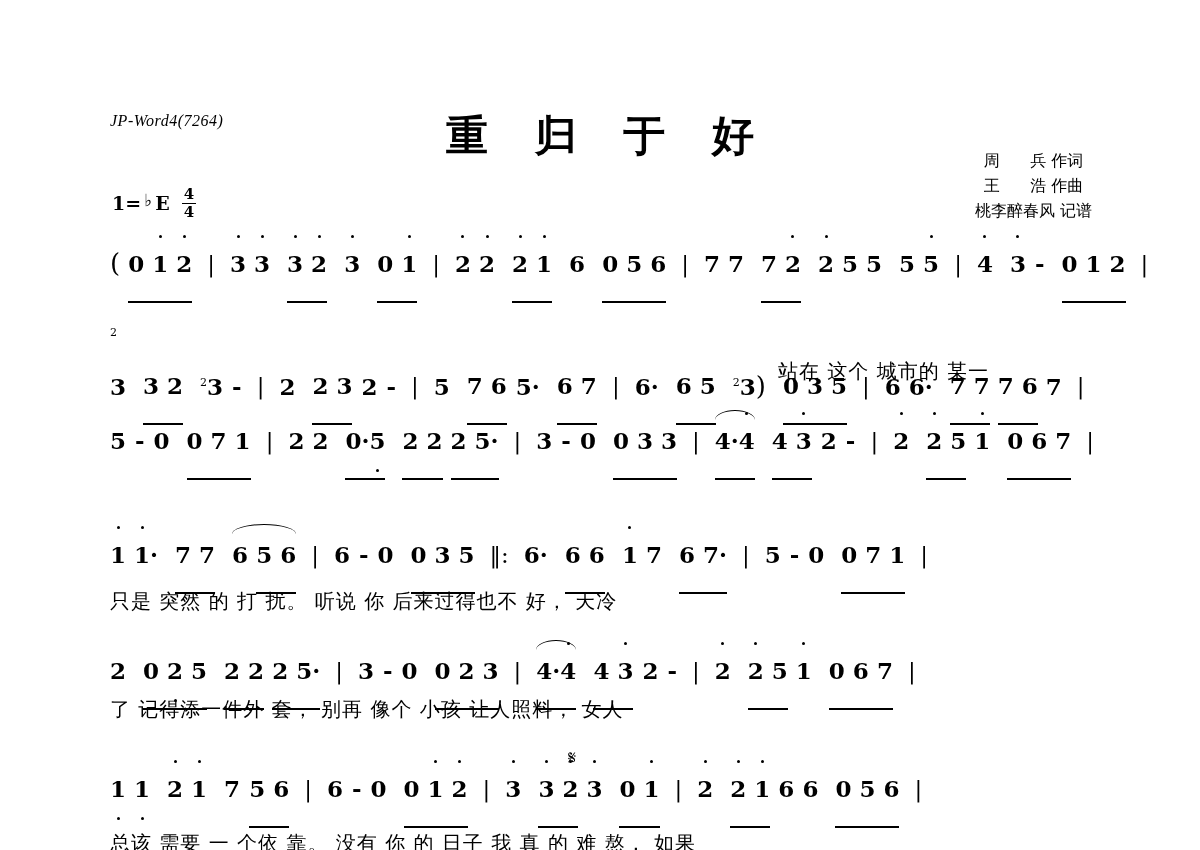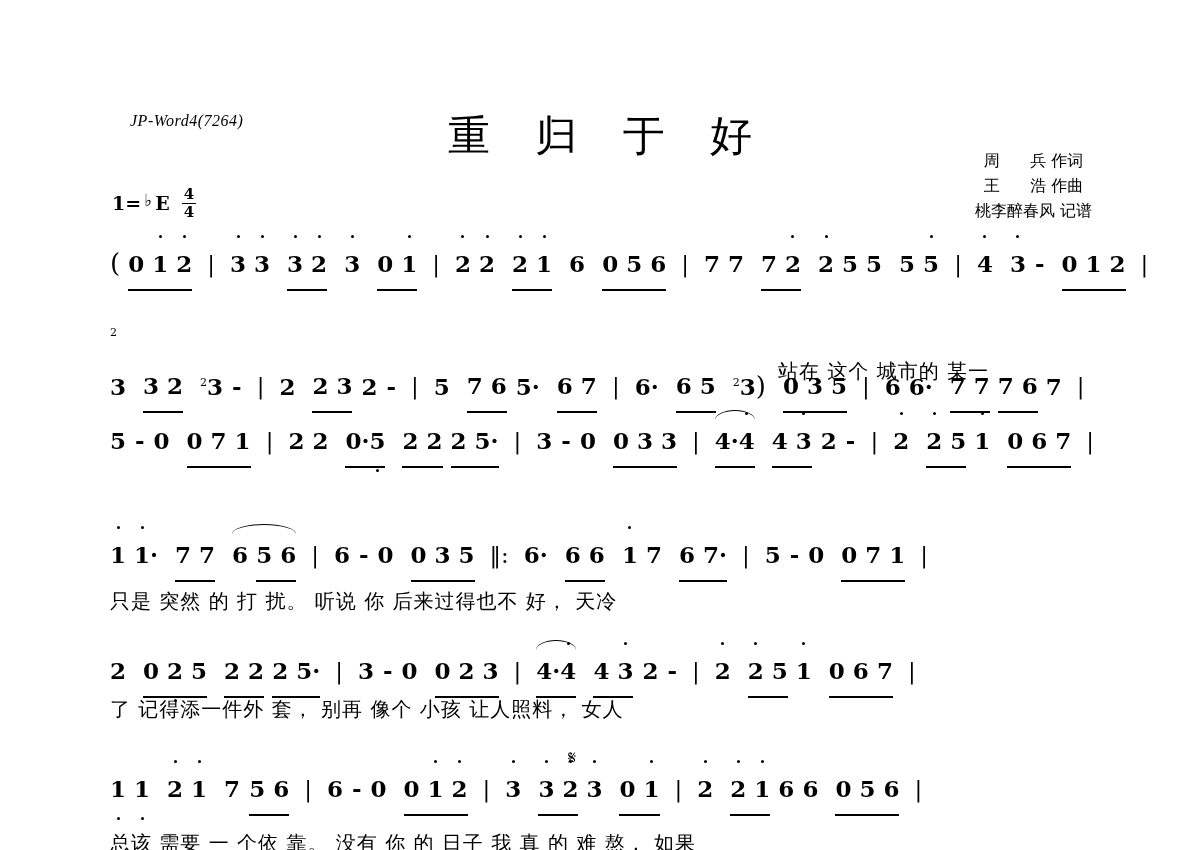--- a/index.html
+++ b/index.html
@@ -22,30 +22,29 @@
 
   
   .corner-id {
     position: absolute;
     left: 110px;
     top: 112px;
     font-family: "Liberation Serif", serif;
     font-style: italic;
     font-size: 16px;
     letter-spacing: 0.5px;
-    margin-left: 20px;
   }
   .title {
     position: absolute;
     left: 0;
     right: 0;
     top: 108px;
     text-align: center;
     font-family: "DejaVu Sans", sans-serif;
-    font-weight: normal;
+    font-weight: bold;
     font-size: 42px;
     letter-spacing: 16px;
     text-indent: 16px;
   }
   .singer {
     position: absolute;
     left: 0;
     right: 0;
     top: 188px;
     text-align: center;
@@ -118,21 +117,21 @@
   .lyr-line {
     font-family: "DejaVu Sans", sans-serif;
     font-size: 20px;
     white-space: nowrap;
     height: 26px;
     line-height: 26px;
     letter-spacing: 1px;
   }
   
   .n { position: relative; display: inline-block; }
-  .u1 { border-bottom: 2px solid #000; padding-bottom: 2px; }
+  .u1 { border-bottom: 2px solid #000; padding-bottom: 14px; }
   .dot-hi::after {
     content: "";
     position: absolute;
     left: 50%;
     top: -6px;
     width: 3px; height: 3px;
     margin-left: -1.5px;
     background: #000;
     border-radius: 50%;
   }

